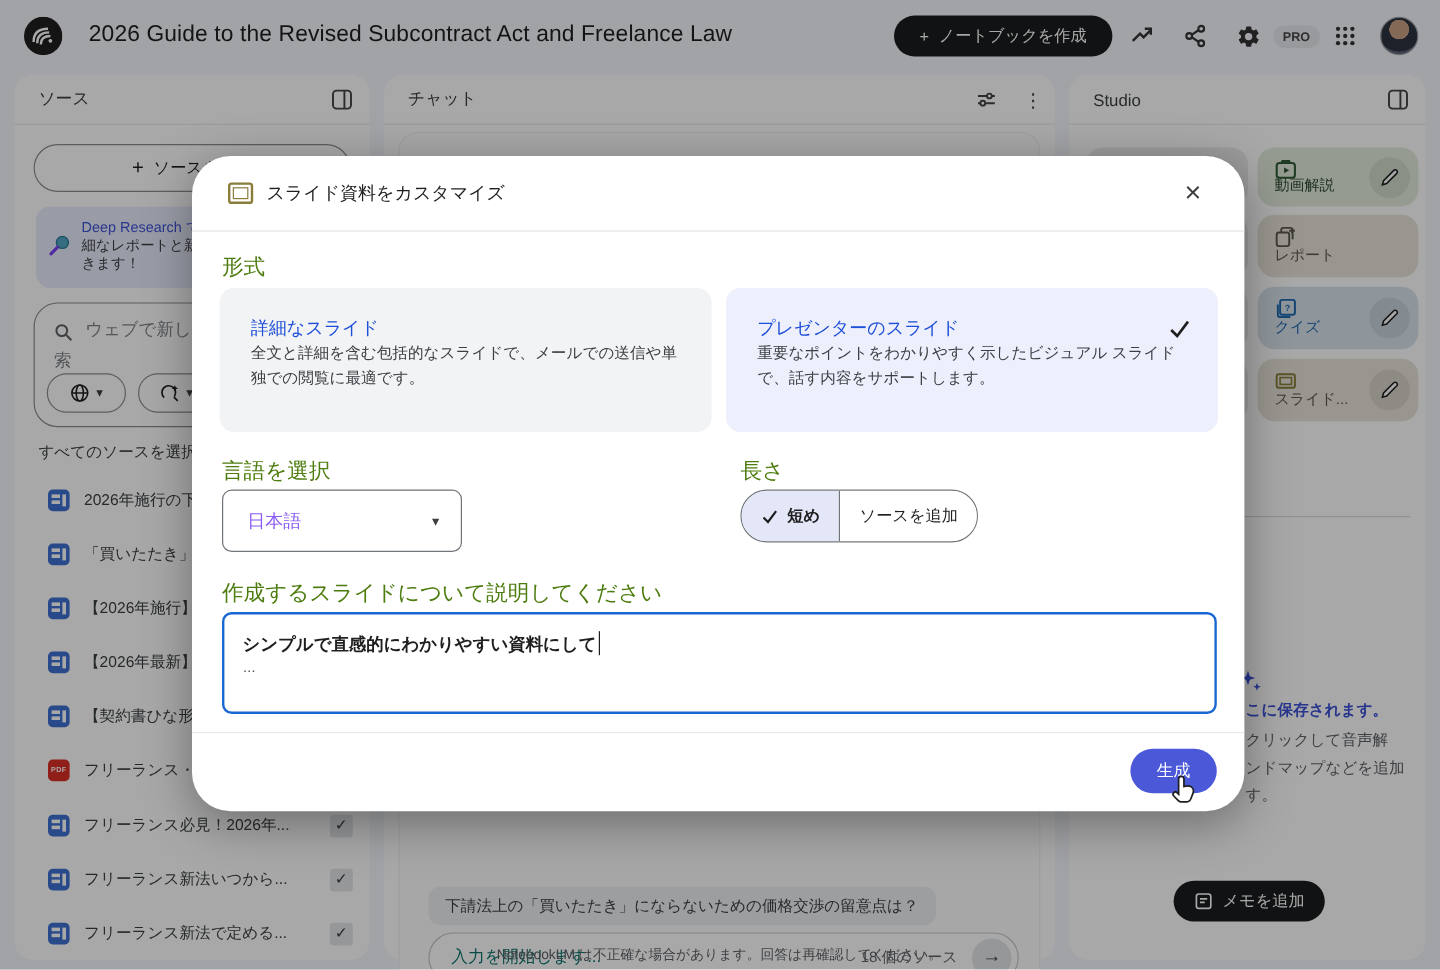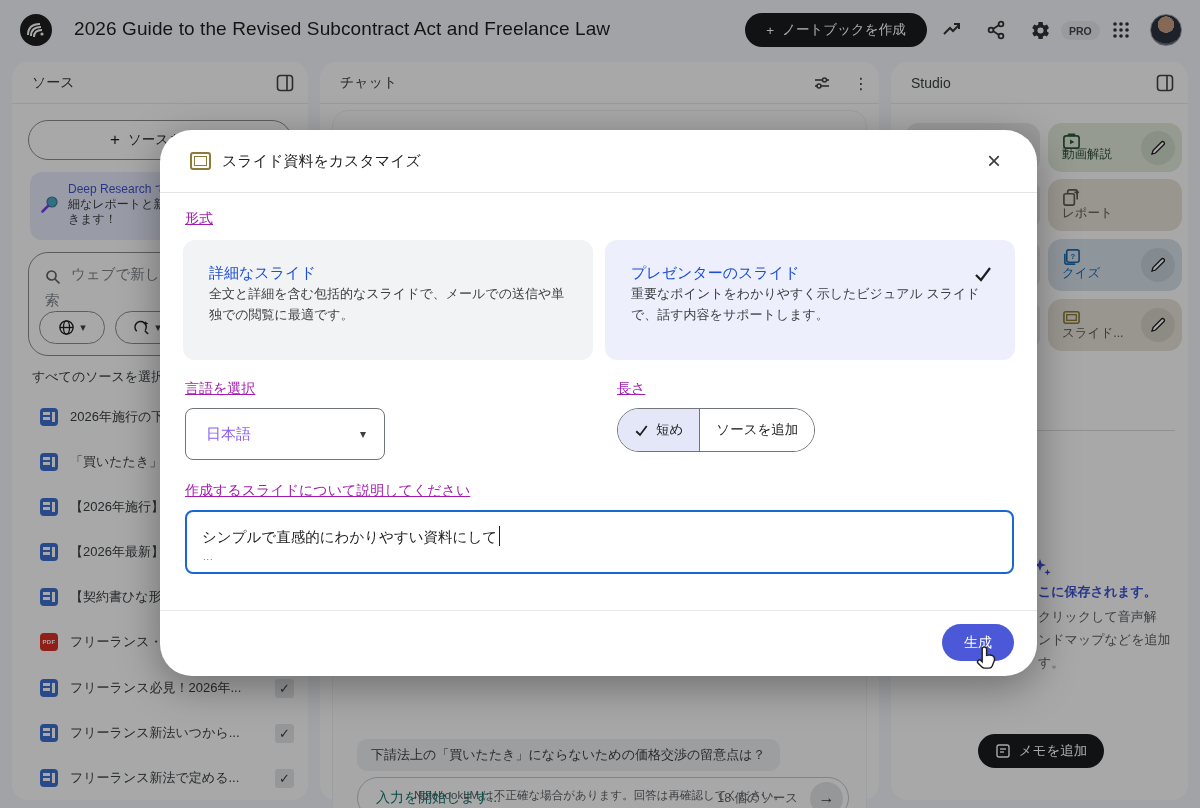--- a/index.html
+++ b/index.html
@@ -67,35 +67,35 @@
   .add-note-btn { position:absolute; left:87px; top:672px; width:126px; height:34px; border-radius:20px; background:#1b1c1d; color:#fff; font-size:13.5px; display:flex; align-items:center; justify-content:center; gap:8px; cursor:pointer; }
 
   
   .scrim { position:absolute; inset:0; background:rgba(0,0,0,.34); z-index:50; }
   .modal { position:absolute; left:160px; top:130px; width:877px; height:546px; background:#fff; border-radius:32px; z-index:100; box-shadow:0 10px 40px rgba(0,0,0,.35); }
   .modal-hd { position:absolute; left:0; top:0; right:0; height:63px; border-bottom:1px solid #e3e4e6; display:flex; align-items:center; }
   .modal-title { font-size:15px; color:#1f1f1f; margin-left:62px; }
   .slides-ic { position:absolute; left:30px; top:22px; width:21px; height:18px; border:2px solid #8a7d3a; border-radius:3px; }
   .slides-ic::after { content:""; position:absolute; left:2px; top:2px; right:2px; bottom:2px; border:1.5px solid #8a7d3a; }
   .modal-close { position:absolute; right:28px; top:16px; width:30px; height:30px; font-size:24px; color:#3c4043; display:flex; align-items:center; justify-content:center; cursor:pointer; }
-  .sec-label { position:absolute; font-size:14px; color:#a21caf;text-decoration:underline; }
+  .sec-label { position:absolute; font-size:18px; color:#4d7c0f; }
   .fmt-card { position:absolute; top:110px; width:410px; height:120px; border-radius:12px; padding:24px 24px 0 26px; cursor:pointer; }
   .fmt-card.plain { left:23px; background:#f1f3f5; }
   .fmt-card.selected { left:445px; background:#edeffc; }
   .fmt-title { font-size:15px; font-weight:500; color:#1d4ed8; margin-bottom:0; }
   .fmt-desc { font-size:13px; line-height:21px; color:#3c4043; }
   .fmt-check { position:absolute; right:22px; top:24px; }
   .lang-select { position:absolute; left:25px; top:278px; width:200px; height:52px; border:1.5px solid #70757a; border-radius:8px; display:flex; align-items:center; cursor:pointer; background:#fff; }
   .lang-value { margin-left:20px; font-size:15px; color:#8b5cf6; flex:1; }
   .caret { margin-right:18px; font-size:12px; color:#3c4043; }
   .seg-ctrl { position:absolute; left:457px; top:278px; height:44px; display:flex; border:1px solid #70757a; border-radius:22px; overflow:hidden; }
   .seg { display:flex; align-items:center; justify-content:center; gap:7px; font-size:13.5px; color:#1f1f1f; cursor:pointer; padding:0 16px; background:#fff; }
-  .seg.on { background:#e3e7f8; font-weight:400; }
+  .seg.on { background:#e3e7f8; font-weight:700; }
   .seg + .seg { border-left:1px solid #70757a; }
-  .ta-box { position:absolute; left:25px; top:380px; width:829px; height:64px; border:2px solid #1967d2; border-radius:8px; background:#fff; cursor:text; }
+  .ta-box { position:absolute; left:25px; top:380px; width:829px; height:85px; border:2px solid #1967d2; border-radius:8px; background:#fff; cursor:text;font-weight:bold; }
   .ta-text { position:absolute; left:15px; top:16px; font-size:14.5px; color:#1f1f1f; }
   .ta-caret { position:absolute; top:-2px; right:-3px; width:1.5px; height:20px; background:#1f1f1f; }
   .ta-ime { position:absolute; left:16px; top:40px; font-size:9px; color:#5f6368; letter-spacing:1px; }
   .modal-ft-div { position:absolute; left:0; right:0; top:480px; height:1px; background:#e7e8ea; }
   .gen-btn { position:absolute; right:23px; top:494px; width:72px; height:37px; border-radius:20px; background:#4b59d8; color:#fff; font-size:14px; font-weight:500; display:flex; align-items:center; justify-content:center; cursor:pointer; }
   .cursor-hand { position:absolute; left:815px; top:515px; z-index:120; }
   svg { display:block; }
 </style>
 </head>
 <body>

